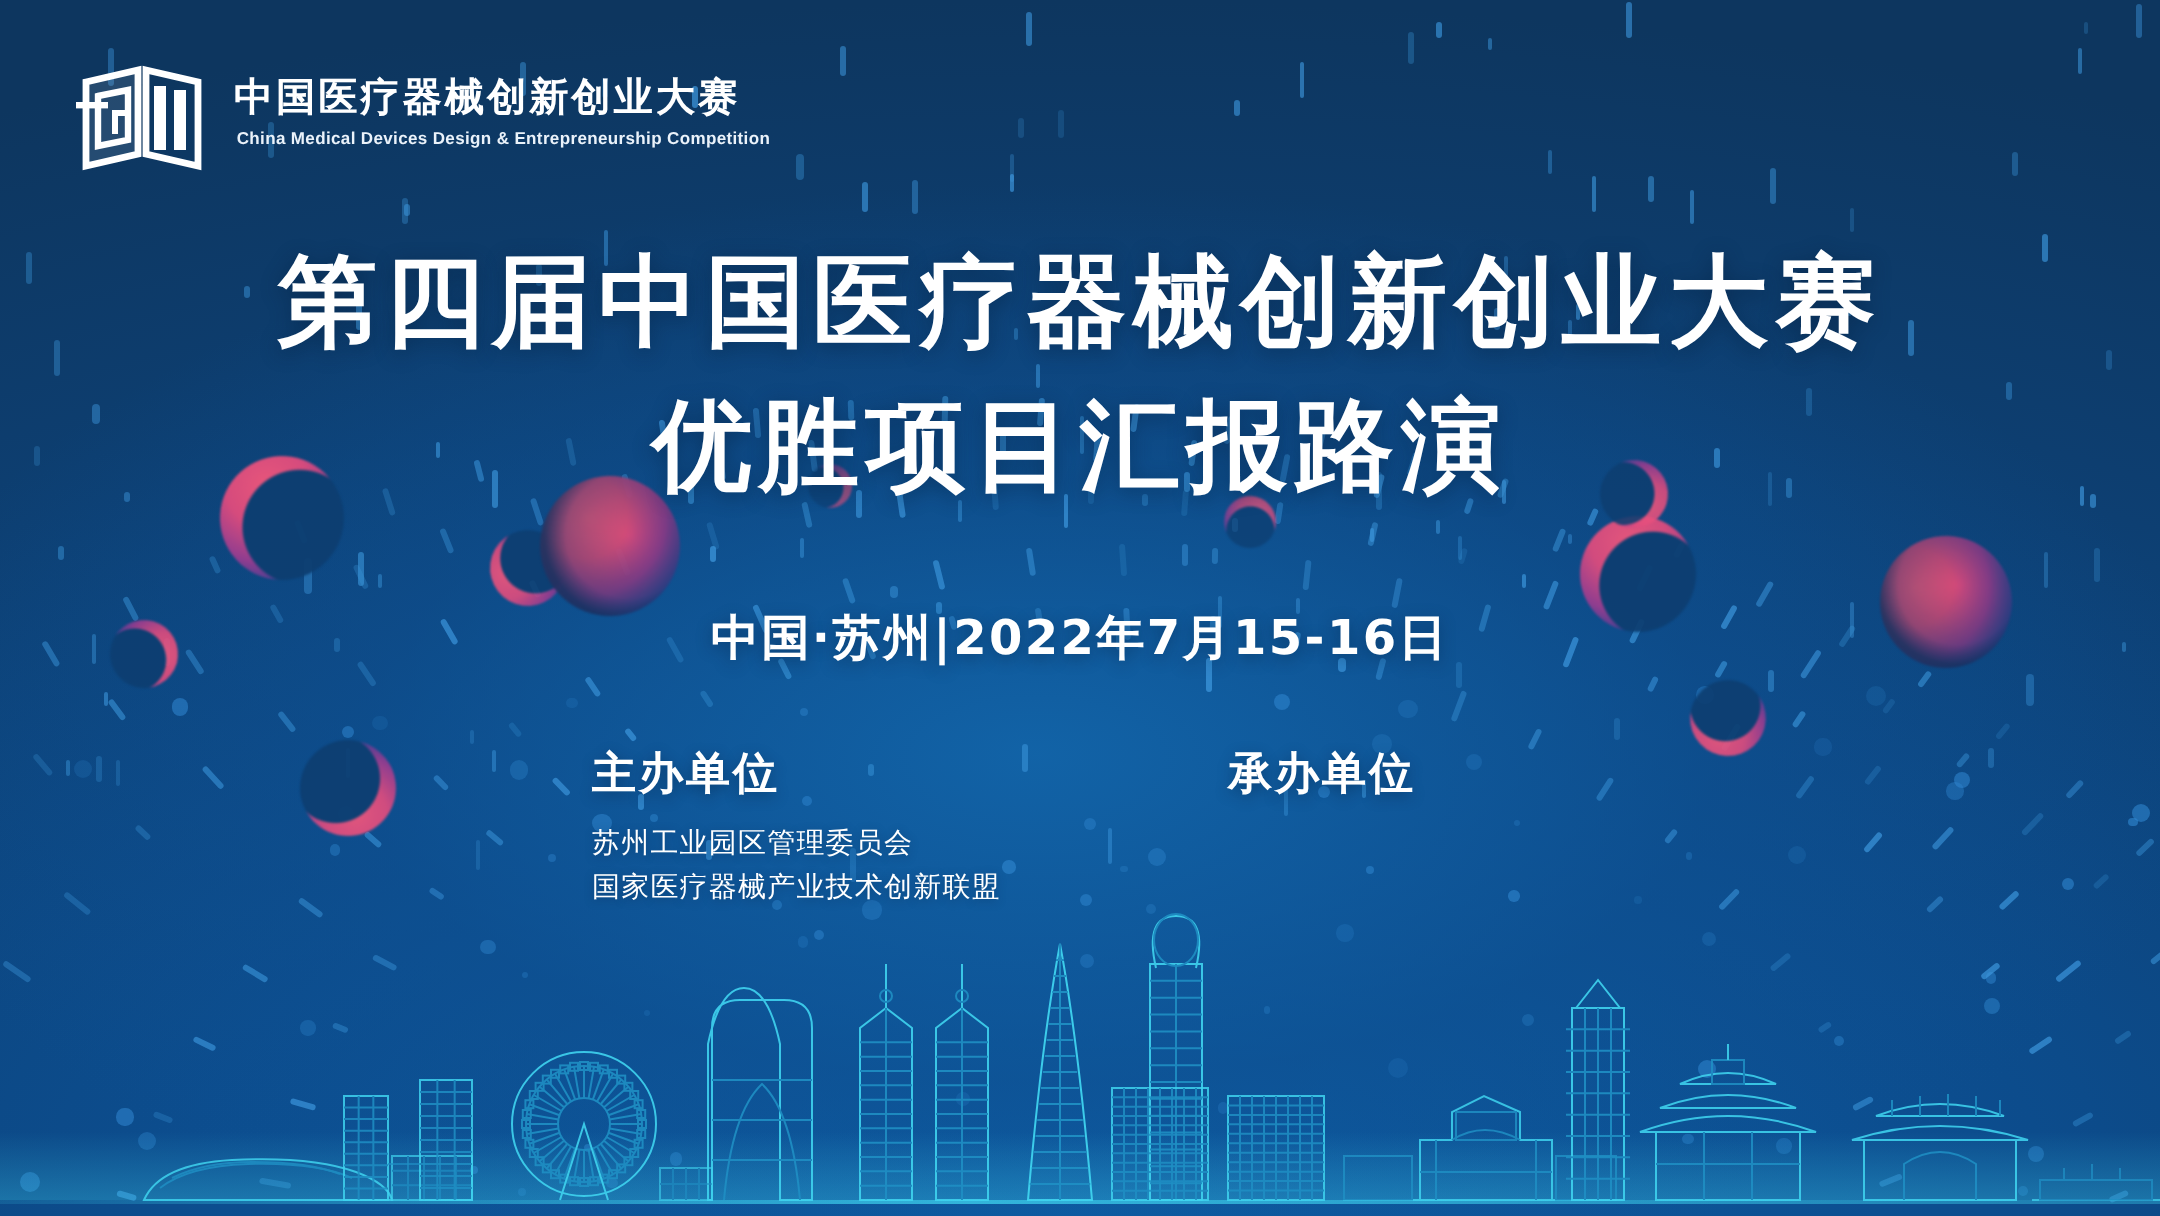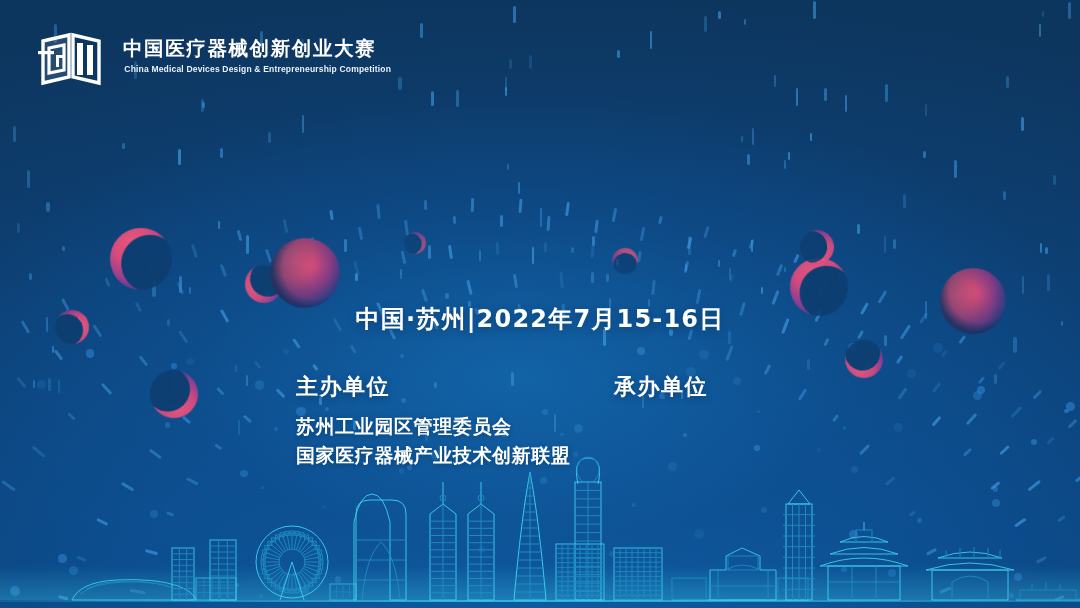--- a/index.html
+++ b/index.html
@@ -46,21 +46,21 @@
     opacity: .92;
   }
   .orb.crescent {
     background: radial-gradient(circle at 66% 52%, rgba(13,62,113,1) 0%, rgba(13,62,113,1) 54%, rgba(13,62,113,0.0) 56%),
                 radial-gradient(circle at 30% 30%, #f4577c 0%, #e04c7e 34%, #9a3d90 62%, #3d4094 82%, rgba(30,56,112,0.2) 100%);
   }
 
   
   #logo {
     position: absolute; left: 36px; top: 26px;
-    display: flex; align-items: center; gap: 17px;
+    display: flex; align-items: center; gap: 11px;
   }
   #logo-mark { width: 70px; height: 60px; flex: none; }
   #logo-text { display: flex; flex-direction: column; justify-content: center; }
   #logo-cn {
     color: #ffffff; font-size: 19.5px; font-weight: bold;
     letter-spacing: 1.6px; line-height: 1.15;
     font-family: "DejaVu Sans", "Liberation Sans", sans-serif;
   }
   #logo-en {
     color: #eaf2fa; font-size: 8.6px; font-weight: bold;
@@ -94,21 +94,21 @@
     display: flex; gap: 0;
   }
   .org-col { width: 318px; }
   .org-head {
     color: #ffffff; font-size: 22px; font-weight: bold;
     letter-spacing: 1.5px; margin-bottom: 10px;
     font-family: "DejaVu Sans", "Liberation Sans", sans-serif;
     text-shadow: 0 2px 7px rgba(4,28,58,.4);
   }
   .org-item {
-    color: #ffffff; font-size: 19px; font-weight: bold;
+    color: #ffffff; font-size: 14px; font-weight: normal;
     letter-spacing: .6px; line-height: 1.55;
     font-family: "DejaVu Sans", "Liberation Sans", sans-serif;
     text-shadow: 0 1px 5px rgba(4,28,58,.35);
   }
 
   
   #skyline {
     position: absolute; left: 0; bottom: 0; width: 1080px; height: 160px;
   }
   #skyline svg { display: block; width: 1080px; height: 160px; }
@@ -473,20 +473,24 @@
           <path d="M20 29 h7 v3 h-4 v9 h-3 z" fill="#ffffff"></path>
         </g>
       </svg>
     </div>
     <div id="logo-text">
       <div id="logo-cn">中国医疗器械创新创业大赛</div>
       <div id="logo-en">China Medical Devices Design &amp; Entrepreneurship Competition</div>
     </div>
   </div>
 
+  <div id="headline">
+    <div class="title-line" id="title-1">第四届中国医疗器械创新创业大赛</div>
+    <div class="title-line" id="title-2">优胜项目汇报路演</div>
+  </div>
 
   <div id="date-line">中国·苏州|2022年7月15-16日</div>
 
   <div id="orgs">
     <div class="org-col">
       <div class="org-head">主办单位</div>
       <div class="org-item">苏州工业园区管理委员会</div>
       <div class="org-item">国家医疗器械产业技术创新联盟</div>
     </div>
     <div class="org-col">

